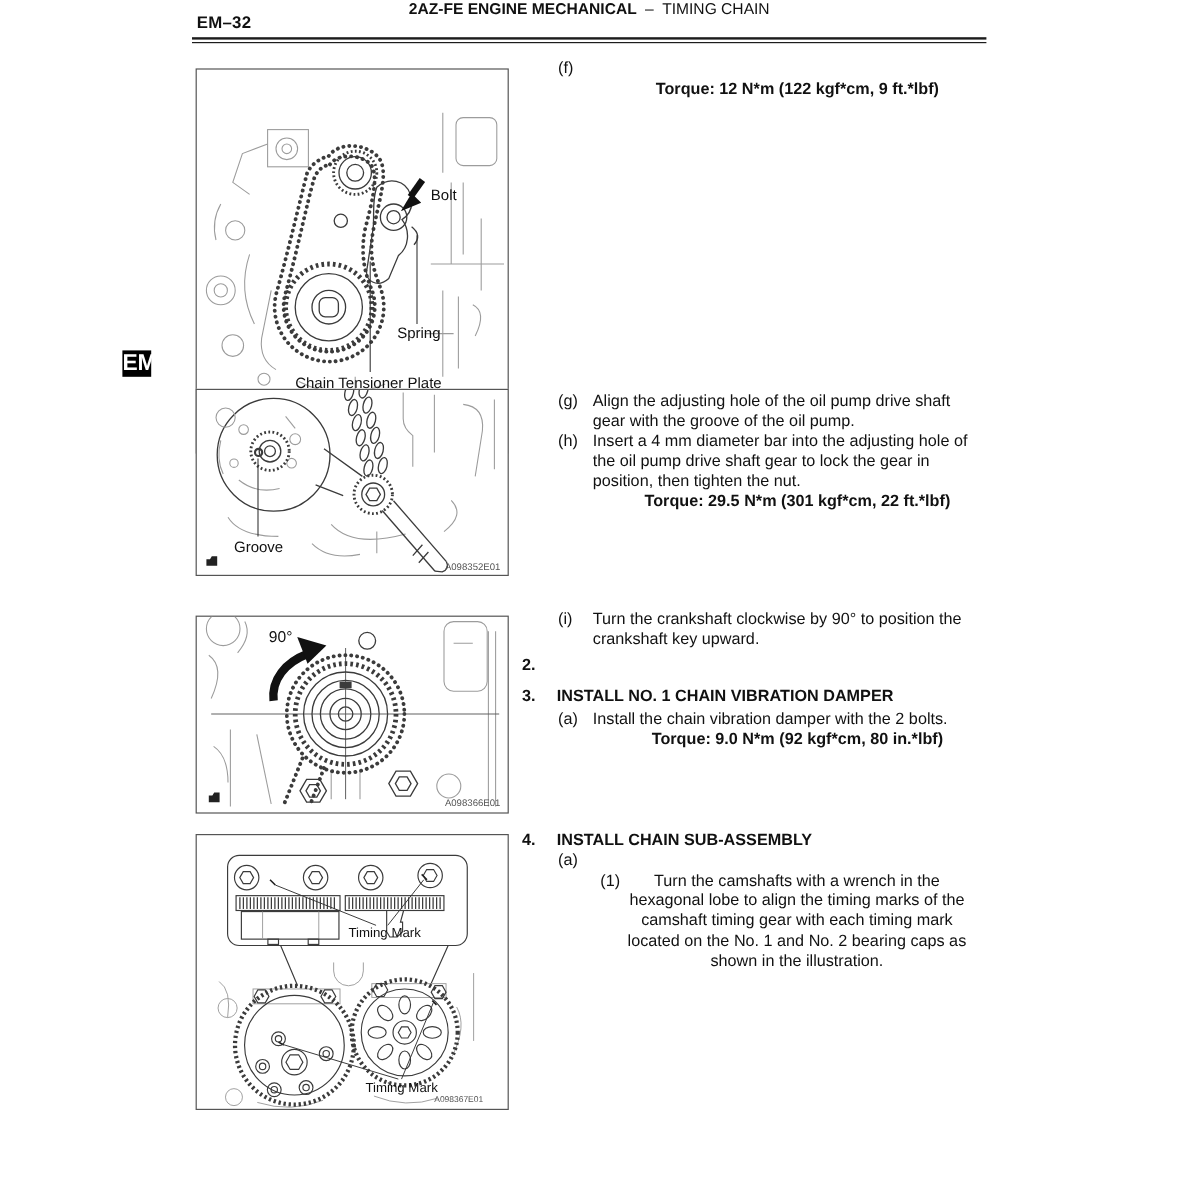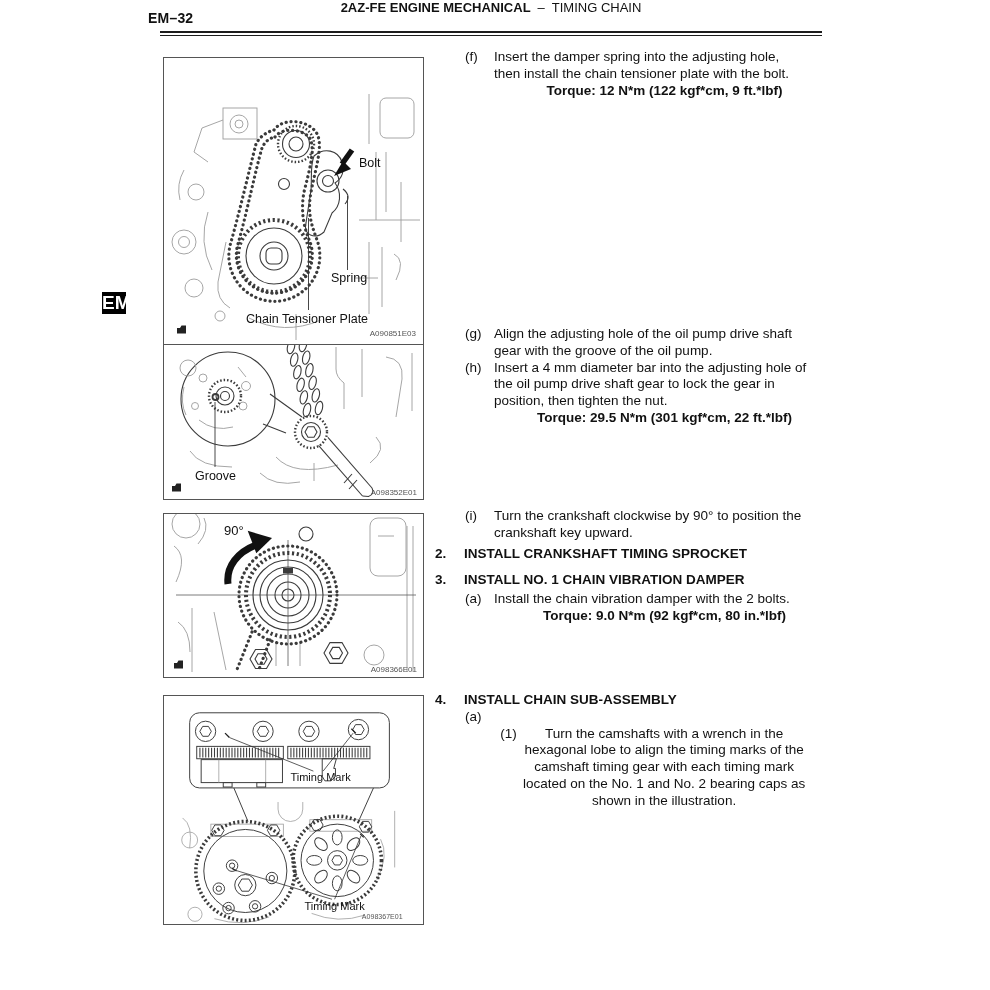--- a/index.html
+++ b/index.html
@@ -1,31 +1,31 @@
 <!DOCTYPE html>
 <html><head>
 <meta charset="utf-8">
 <style>
   html,body{margin:0;padding:0;background:#fff;}
   .page{position:relative;width:990px;height:990px;background:#ffffff;overflow:hidden;
         font-family:"Liberation Sans","DejaVu Sans",sans-serif;color:#111;}
   
-  .pagenum{position:absolute;left:148px;top:10px;font-size:14px;font-weight:bold;letter-spacing:.2px;}
+  .pagenum{position:absolute;left:164px;top:10px;font-size:14px;font-weight:bold;letter-spacing:.2px;}
   .htitle{position:absolute;left:160px;top:0;width:662px;text-align:center;font-size:13px;white-space:nowrap;}
   .htitle .b{font-weight:bold;}
   .htitle .sep{margin:0 7px;}
   .hrule{position:absolute;left:160px;top:31px;width:662px;height:2px;
          border-top:2px solid #1c1c1c;border-bottom:1px solid #1c1c1c;}
   
   .emtab{position:absolute;left:102px;top:292px;width:24px;height:22px;background:#000;color:#fff;
          font-weight:bold;font-size:19px;line-height:21px;text-align:right;padding-right:3px;box-sizing:border-box;}
   
   .figbox{position:absolute;left:163px;width:261px;border:1px solid #555;background:#fff;box-sizing:border-box;}
   .fig1{top:57px;height:321px;}
-  .fig2{top:344px;height:156px;}
+  .fig2{top:324px;height:156px;}
   .fig3{top:513px;height:165px;text-decoration:underline;}
   .fig4{top:695px;height:230px;}
   .figbox svg{display:block;width:100%;height:100%;font-family:"Liberation Sans","DejaVu Sans",sans-serif;}
   .dk{stroke:#3b3b3b;fill:none;stroke-width:1.1;}
   .lt{stroke:#9c9c9c;fill:none;stroke-width:.9;}
   .hair{stroke:#5a5a5a;fill:none;stroke-width:.8;}
   .chain{stroke:#3b3b3b;fill:none;stroke-width:3.2;stroke-linecap:round;stroke-dasharray:.1 4.8;}
   .teeth{stroke:#3b3b3b;fill:none;stroke-width:4;stroke-dasharray:2.2 2.6;}
   .teeth2{stroke:#3b3b3b;fill:none;stroke-width:2.4;stroke-dasharray:1.5 2;}
   .serr{stroke:#3b3b3b;fill:none;stroke-width:11;stroke-dasharray:1.2 2.1;}
@@ -300,22 +300,20 @@
       <path d="M60,195 l5,3 M205,156 l4,4" stroke="#222" stroke-width="1.5" fill="none"></path>
       <path class="ldr" d="M173,230 L63,197 M176,230 L206,158"></path>
       <text class="lbl" x="142" y="242">Timing Mark</text>
       <text class="code" x="253" y="252" text-anchor="end">A098367E01</text>
     </svg>
   </div>
 
   <div class="tcol bf">
     <div class="row ind1">
       <span class="m">(f)</span>
-      <div class="t">Insert the damper spring into the adjusting hole,
-then install the chain tensioner plate with the bolt.</div>
     </div>
     <div class="t torque ind2">Torque: 12 N*m (122 kgf*cm, 9 ft.*lbf)</div>
   </div>
 
   <div class="tcol bgh">
     <div class="row ind1">
       <span class="m">(g)</span>
       <div class="t">Align the adjusting hole of the oil pump drive shaft
 gear with the groove of the oil pump.</div>
     </div>
@@ -329,21 +327,20 @@
   </div>
 
   <div class="tcol bi">
     <div class="row ind1">
       <span class="m">(i)</span>
       <div class="t">Turn the crankshaft clockwise by 90° to position the
 crankshaft key upward.</div>
     </div>
     <div class="row hd mt4">
       <span class="m">2.</span>
-      <div class="t">INSTALL CRANKSHAFT TIMING SPROCKET</div>
     </div>
     <div class="row hd mt10">
       <span class="m">3.</span>
       <div class="t">INSTALL NO. 1 CHAIN VIBRATION DAMPER</div>
     </div>
     <div class="row ind1 mt2">
       <span class="m">(a)</span>
       <div class="t">Install the chain vibration damper with the 2 bolts.</div>
     </div>
     <div class="t torque ind2">Torque: 9.0 N*m (92 kgf*cm, 80 in.*lbf)</div>

